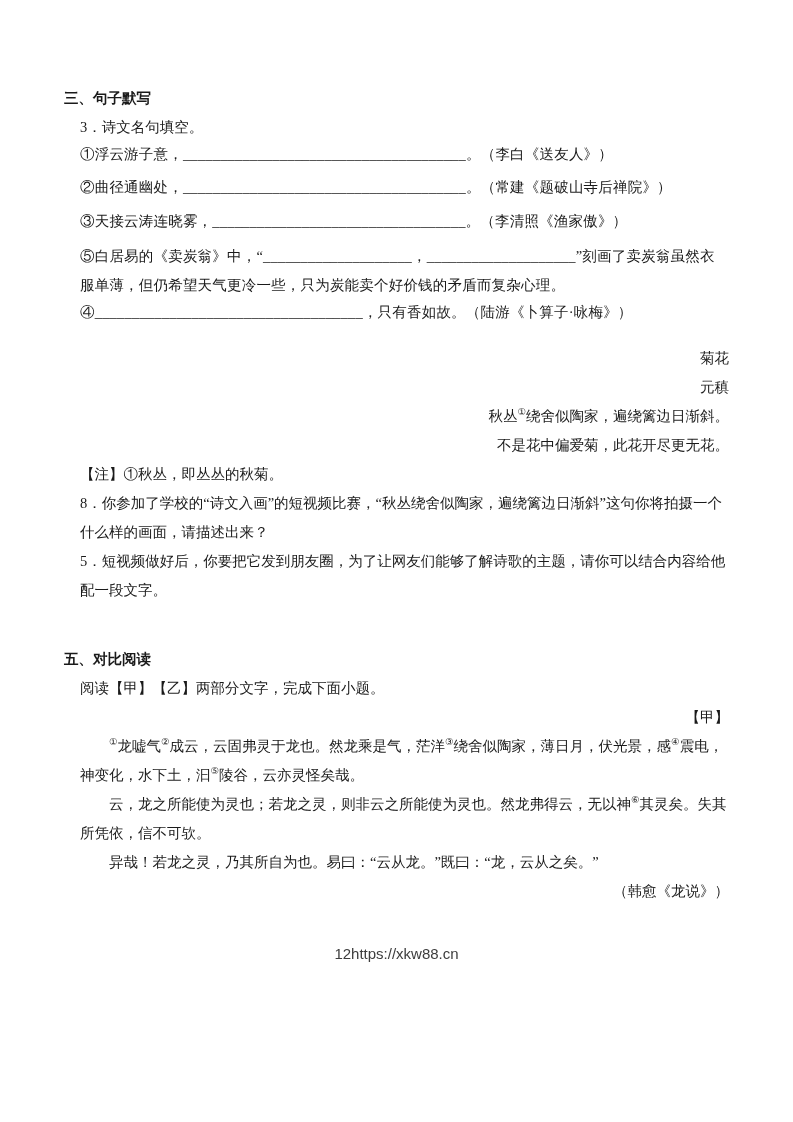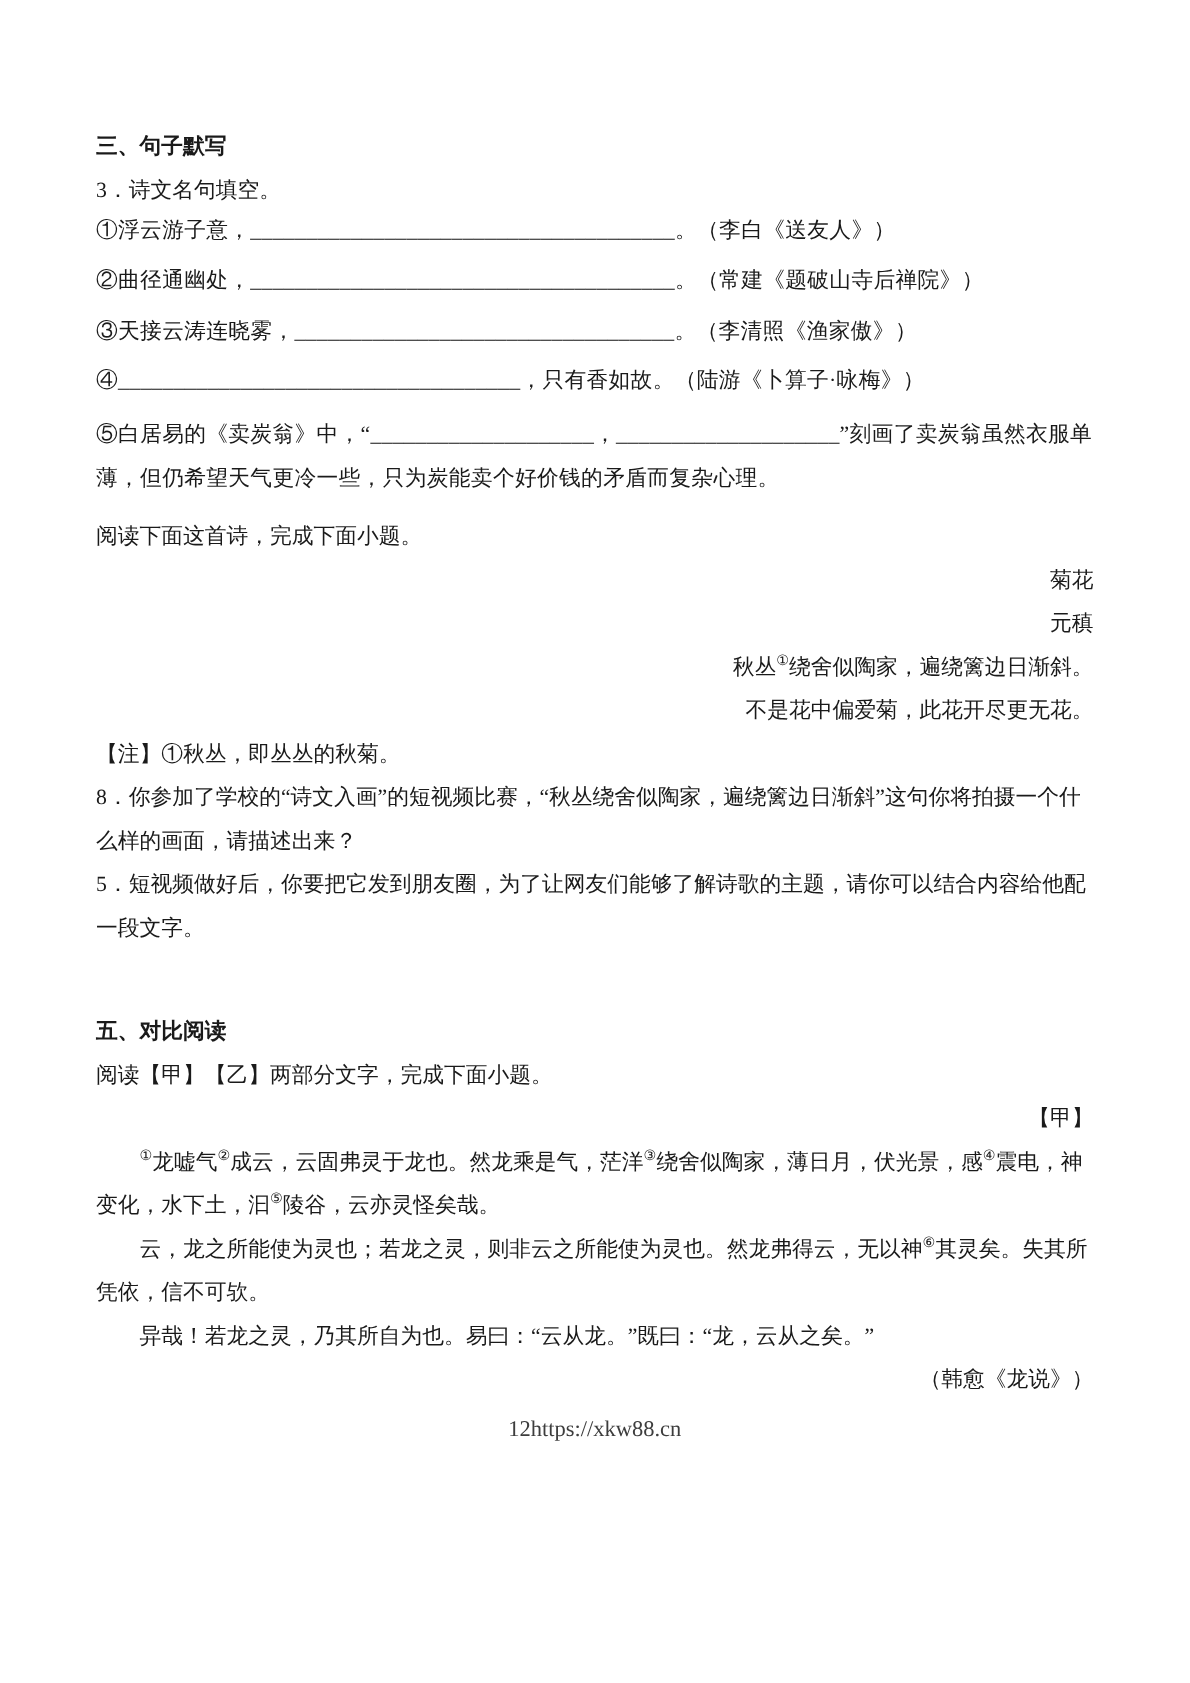--- a/index.html
+++ b/index.html
@@ -9,56 +9,55 @@
     color: #1a1a1a;
     font-family: "Liberation Serif", "DejaVu Serif", serif;
   }
   .page {
     width: 793px; height: 988px;
     padding: 84px 64px 24px 64px;
     display: flex; flex-direction: column;
     font-size: 14.5px; line-height: 2;
   }
   h3 { font-size: 14.5px; font-weight: bold; line-height: 2; }
-  p { line-height: 2; }
+  p { line-height: 2; margin-left: 16px; }
   .fill { line-height: 1.75; margin-bottom: 8px; letter-spacing: 0.2px; }
   .wrap { line-height: 2; margin-bottom: 0; }
   .center { text-align: right; }
   .right { text-align: right; }
   .indent { text-indent: 2em; }
   .sec { margin-top: 10px; }
   .sec-last { margin-top: 40px; font-family: Liberation Serif, serif; }
   .ul { text-underline-offset: 3px; }
   sup { font-size: 9.5px; line-height: 0; vertical-align: super; }
   .footer {
     margin-top: auto;
     text-align: center;
     font-size: 15px;
     color: #3d3d3d;
-    font-family: Liberation Serif, serif;
+    font-family: Liberation Sans, sans-serif;
     line-height: 1.4;
   }
 </style>
 </head>
 <body>
 
 <div class="page">
 
   <section>
     <h3>三、句子默写</h3>
     <p>3．诗文名句填空。</p>
     <p class="fill">①浮云游子意，______________________________________。（李白《送友人》）</p>
     <p class="fill">②曲径通幽处，______________________________________。（常建《题破山寺后禅院》）</p>
     <p class="fill">③天接云涛连晓雾，__________________________________。（李清照《渔家傲》）</p>
+    <p class="fill wrap">⑤白居易的《卖炭翁》中，“____________________，____________________”刻画了卖炭翁虽然衣服单薄，但仍希望天气更冷一些，只为炭能卖个好价钱的矛盾而复杂心理。</p>
     <p class="fill">④____________________________________，只有香如故。（陆游《卜算子·咏梅》）</p>
-    <p class="fill wrap">⑤白居易的《卖炭翁》中，“____________________，____________________”刻画了卖炭翁虽然衣服单薄，但仍希望天气更冷一些，只为炭能卖个好价钱的矛盾而复杂心理。</p>
   </section>
 
   <section class="sec">
-    <p>阅读下面这首诗，完成下面小题。</p>
     <p class="center">菊花</p>
     <p class="center">元稹</p>
     <p class="center"><span class="ul">秋丛</span><sup>①</sup><span>绕舍似陶家，遍绕篱边日渐斜。</span></p>
     <p class="center">不是花中偏爱菊，此花开尽更无花。</p>
     <p>【注】①秋丛，即丛丛的秋菊。</p>
     <p><span>8．你参加了学校的“诗文入画”的短视频比赛，“</span><span class="ul">秋丛绕舍似陶家，遍绕篱边日渐斜</span><span>”这句你将拍摄一个什么样的画面，请描述出来？</span></p>
     <p>5．短视频做好后，你要把它发到朋友圈，为了让网友们能够了解诗歌的主题，请你可以结合内容给他配一段文字。</p>
   </section>
 
   <section class="sec-last">

